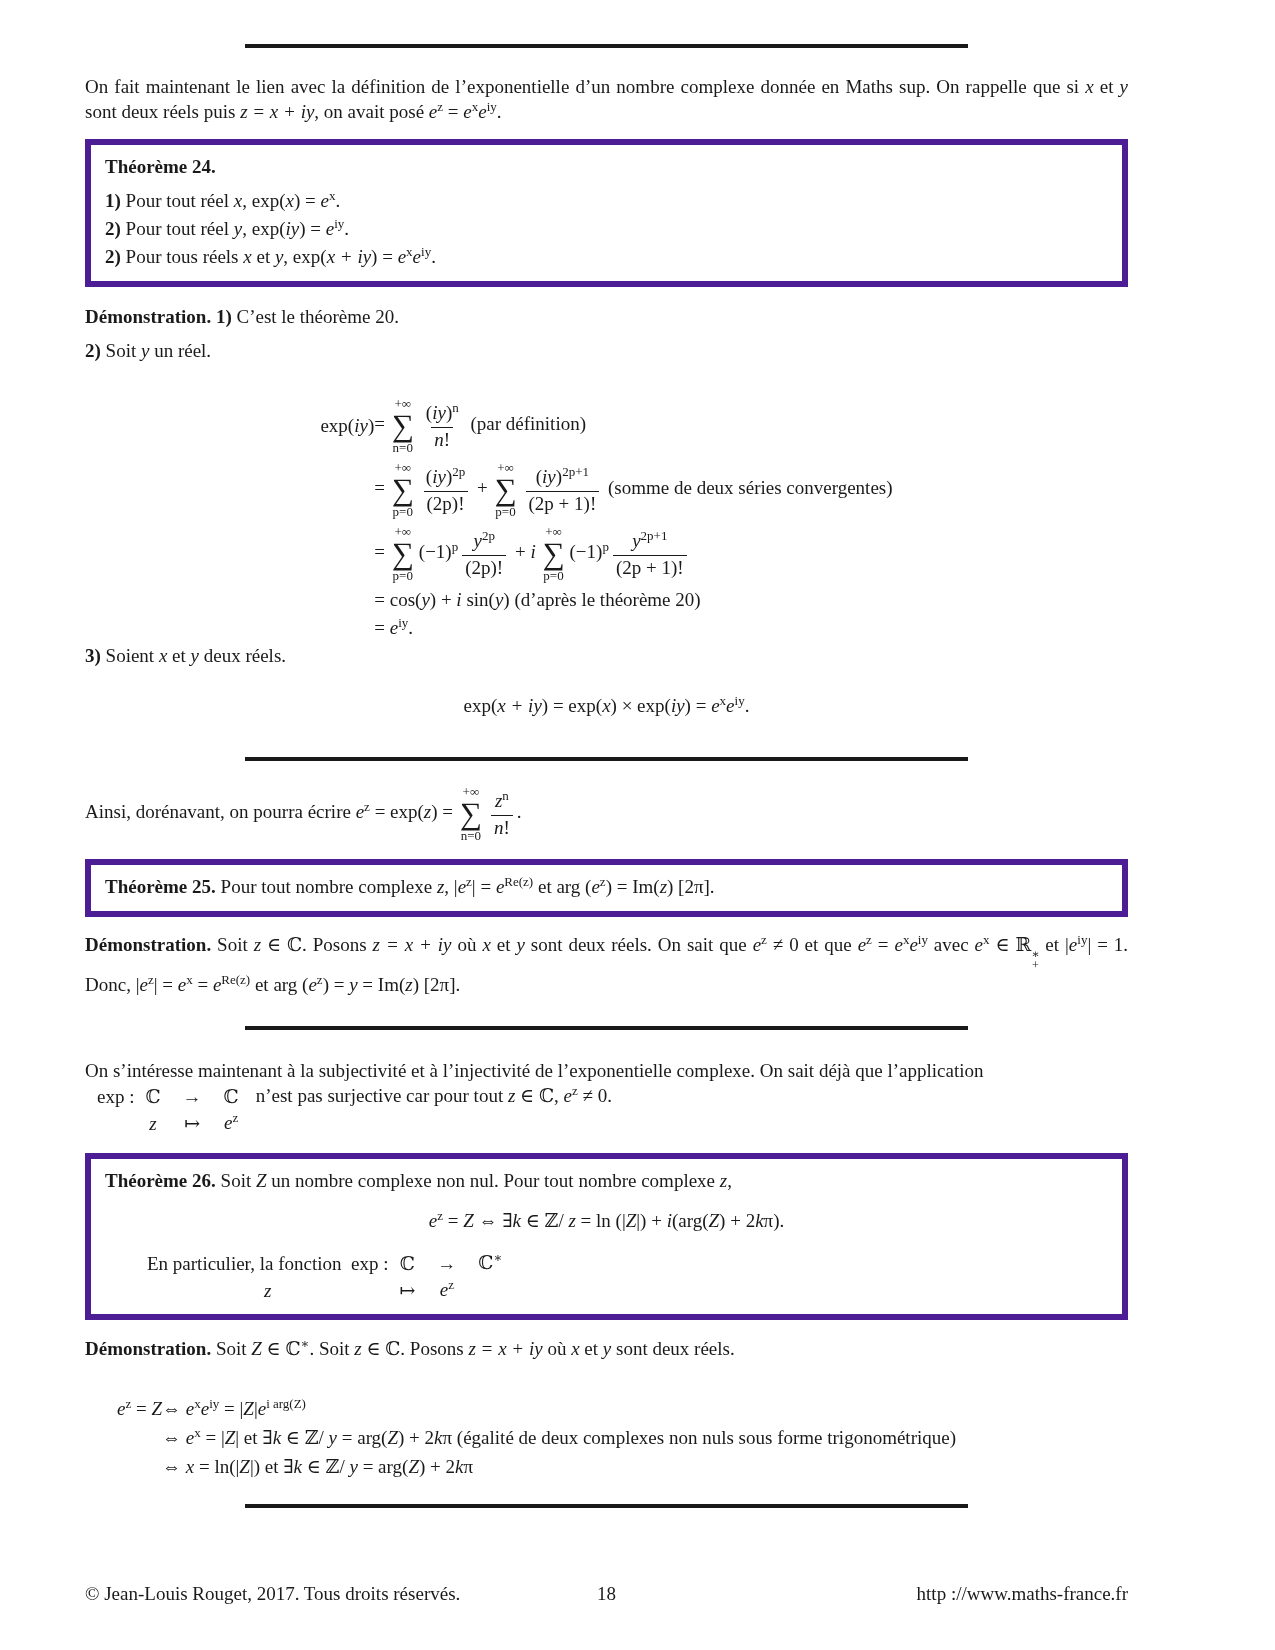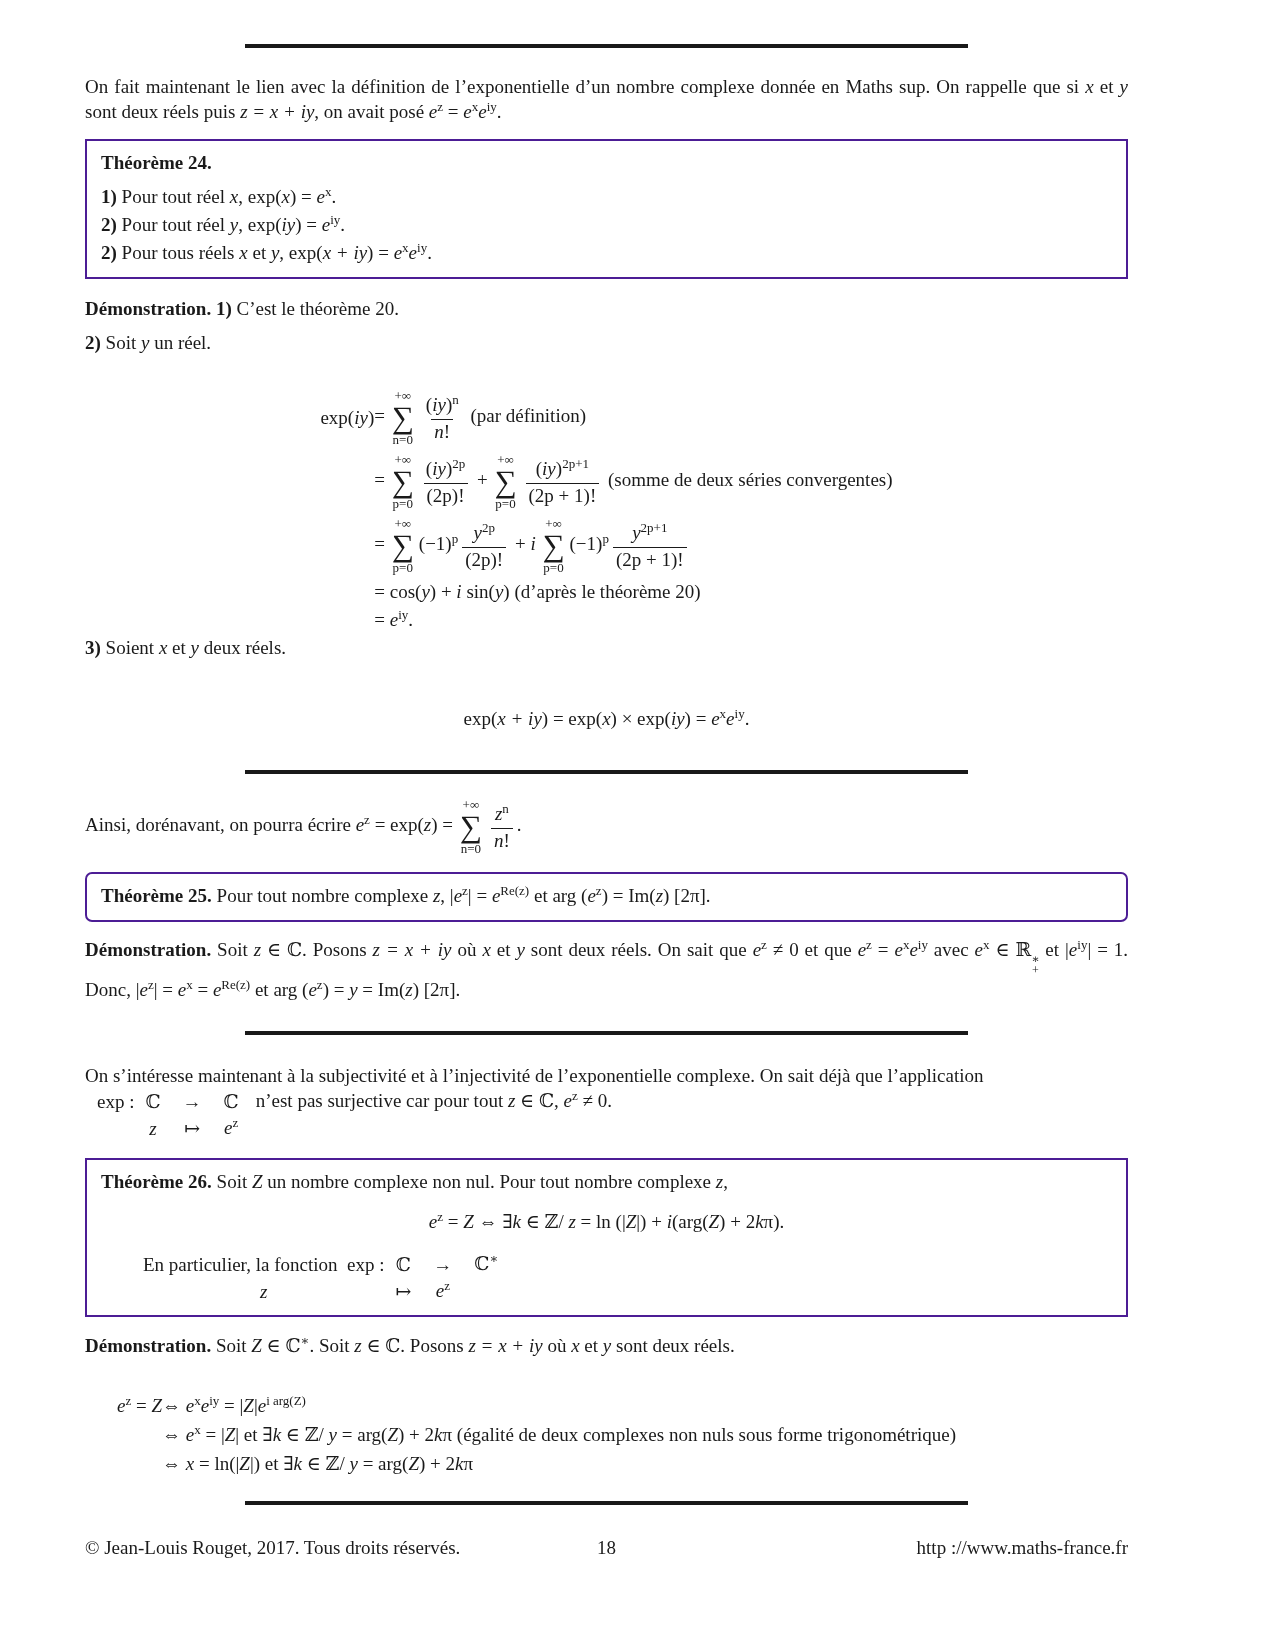--- a/index.html
+++ b/index.html
@@ -18,40 +18,40 @@
        font-size:12px;line-height:11px;vertical-align:-7px;height:24px;justify-content:center;}
   .msum{display:inline-flex;flex-direction:column;align-items:center;
         vertical-align:middle;line-height:1;margin:0 5px 0 2px;}
   .msum .slim{font-size:13px;line-height:14px;}
   .msum .sigma{font-size:31px;line-height:30px;}
   .mfrac{display:inline-flex;flex-direction:column;align-items:center;
          vertical-align:middle;margin:0 4px;line-height:22px;}
   .mfrac .fnum{padding:0 3px 1px;}
   .mfrac .fden{border-top:1.5px solid #1a1a1a;padding:1px 3px 0;}
   
-  .thmbox{border:2px solid #4c1d95;padding:9px 14px;background:#ffffff;}
+  .thmbox{border:6px solid #4c1d95;padding:9px 14px;background:#ffffff;}
   .thm-title{font-weight:bold;margin:0 0 8px;line-height:26px;}
   .thm-title-inline{font-weight:bold;}
   .thm-item{margin:0;line-height:26px;}
   
   .derive{display:grid;grid-template-columns:auto auto;justify-content:center;
           align-items:center;row-gap:6px;margin-top:34px;}
   .derive .lhs{text-align:right;}
   .derive .rhs{text-align:left;}
   .eq-center{text-align:center;line-height:26px;}
   .mapgrid{display:grid;grid-template-columns:max-content max-content max-content max-content 1fr;
            align-items:center;line-height:25px;margin-left:42px;}
   .mapgrid .mg-c{text-align:center;padding:0 11px;}
   .mapgrid .mg-rest{padding-left:6px;}
   .falign{display:grid;grid-template-columns:auto auto;justify-content:start;
           align-items:start;row-gap:0;margin-left:32px;line-height:27px;}
   .falign .lhs{text-align:right;}
   
   .footer-row{display:flex;align-items:baseline;margin-top:30px;line-height:25px;}
-  .f-left{flex:1;text-align:left;}
+  .f-left{flex:1;text-align:left;margin-top:43px;}
   .f-center{flex:0 0 auto;}
   .f-right{flex:1;text-align:right;font-family:Liberation Serif, serif;}
 </style>
 </head>
 <body>
 
 <div class="page">
 
   <div class="rule"></div>
 
@@ -110,34 +110,34 @@
           <span class="fden"><span class="mr">(2p + 1)!</span></span>
         </span></div>
     <div class="lhs"></div>
     <div class="rhs"><span class="mr">= cos(</span><span class="mi">y</span><span class="mr">) + </span><span class="mi">i</span><span class="mr"> sin(</span><span class="mi">y</span><span class="mr">) (d’après le théorème 20)</span></div>
     <div class="lhs"></div>
     <div class="rhs"><span class="mr">= </span><span class="mi">e</span><span class="msup">iy</span><span class="mr">.</span></div>
   </div>
 
   <p class="par" style="margin-top:4px;"><span class="mb">3)</span><span class="mr"> Soient </span><span class="mi">x</span><span class="mr"> et </span><span class="mi">y</span><span class="mr"> deux réels.</span></p>
 
-  <div class="eq-center" style="margin-top:46px;"><span class="mr">exp(</span><span class="mi">x + iy</span><span class="mr">) = exp(</span><span class="mi">x</span><span class="mr">) × exp(</span><span class="mi">iy</span><span class="mr">) = </span><span class="mi">e</span><span class="msup">x</span><span class="mi">e</span><span class="msup">iy</span><span class="mr">.</span></div>
+  <div class="eq-center" style="margin-top:25px;"><span class="mr">exp(</span><span class="mi">x + iy</span><span class="mr">) = exp(</span><span class="mi">x</span><span class="mr">) × exp(</span><span class="mi">iy</span><span class="mr">) = </span><span class="mi">e</span><span class="msup">x</span><span class="mi">e</span><span class="msup">iy</span><span class="mr">.</span></div>
 
   <div class="rule" style="margin-top:36px;"></div>
 
   <p class="par" style="margin-top:24px;"><span class="mr">Ainsi, dorénavant, on pourra écrire </span><span class="mi">e</span><span class="msup">z</span><span class="mr"> = exp(</span><span class="mi">z</span><span class="mr">) = </span><span class="msum">
         <span class="slim">+∞</span>
         <span class="sigma">∑</span>
         <span class="slim">n=0</span>
       </span><span class="mfrac">
         <span class="fnum"><span class="mi">z</span><span class="msup">n</span></span>
         <span class="fden"><span class="mi">n</span><span class="mr">!</span></span>
       </span><span class="mr">.</span></p>
 
-  <div class="thmbox" style="margin-top:16px;border-radius:7px;">
+  <div class="thmbox" style="margin-top:16px;">
     <p class="thm-item"><span class="thm-title-inline">Théorème 25.</span><span><span class="mr"> Pour tout nombre complexe </span><span class="mi">z</span><span class="mr">, |</span><span class="mi">e</span><span class="msup">z</span><span class="mr">| = </span><span class="mi">e</span><span class="msup">Re(z)</span><span class="mr"> et arg (</span><span class="mi">e</span><span class="msup">z</span><span class="mr">) = Im(</span><span class="mi">z</span><span class="mr">) [2π].</span></span></p>
   </div>
 
   <p class="par" style="margin-top:15px;"><span class="mb">Démonstration.</span><span class="mr"> Soit </span><span class="mi">z</span><span class="mr"> ∈ ℂ. Posons </span><span class="mi">z = x + iy</span><span class="mr"> où </span><span class="mi">x</span><span class="mr"> et </span><span class="mi">y</span><span class="mr"> sont deux réels. On sait que </span><span class="mi">e</span><span class="msup">z</span><span class="mr"> ≠ 0 et que </span><span class="mi">e</span><span class="msup">z</span><span class="mr"> = </span><span class="mi">e</span><span class="msup">x</span><span class="mi">e</span><span class="msup">iy</span><span class="mr"> avec </span><span class="mi">e</span><span class="msup">x</span><span class="mr"> ∈ ℝ</span><span class="mss">
         <span class="ssup">∗</span>
         <span class="sslo">+</span>
       </span><span class="mr"> et |</span><span class="mi">e</span><span class="msup">iy</span><span class="mr">| = 1. Donc, |</span><span class="mi">e</span><span class="msup">z</span><span class="mr">| = </span><span class="mi">e</span><span class="msup">x</span><span class="mr"> = </span><span class="mi">e</span><span class="msup">Re(z)</span><span class="mr"> et arg (</span><span class="mi">e</span><span class="msup">z</span><span class="mr">) = </span><span class="mi">y</span><span class="mr"> = Im(</span><span class="mi">z</span><span class="mr">) [2π].</span></p>
 
   <div class="rule" style="margin-top:27px;"></div>
 

